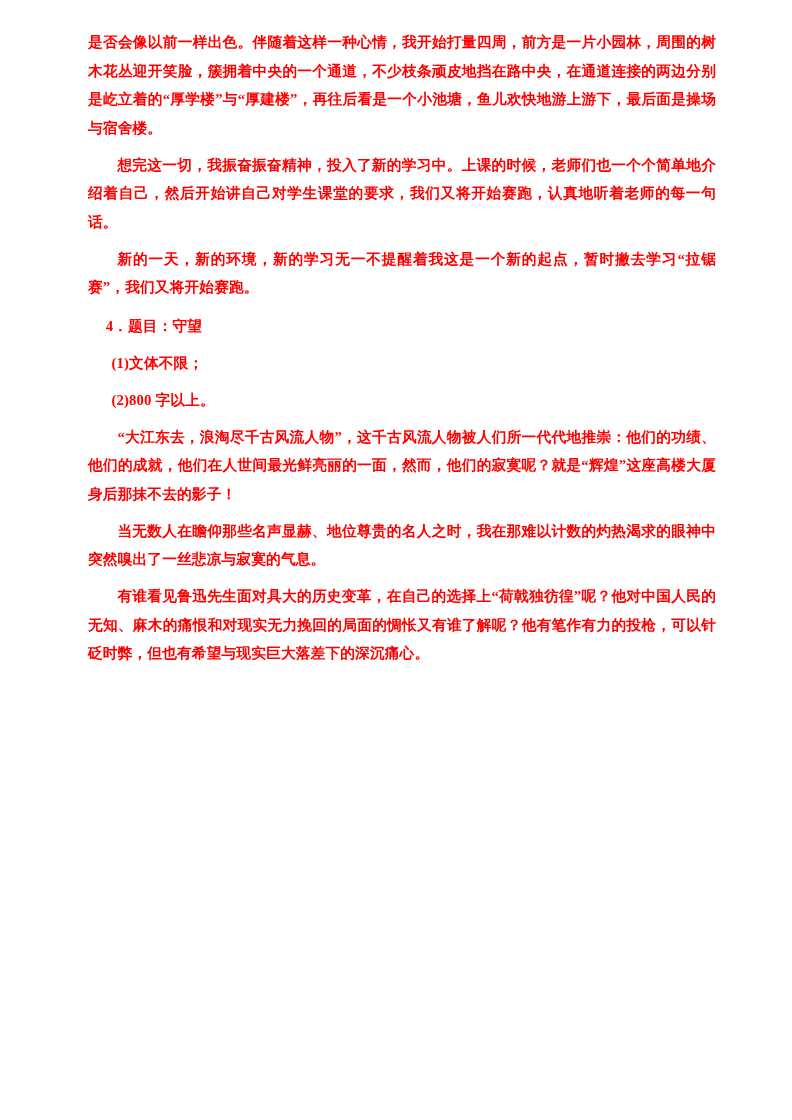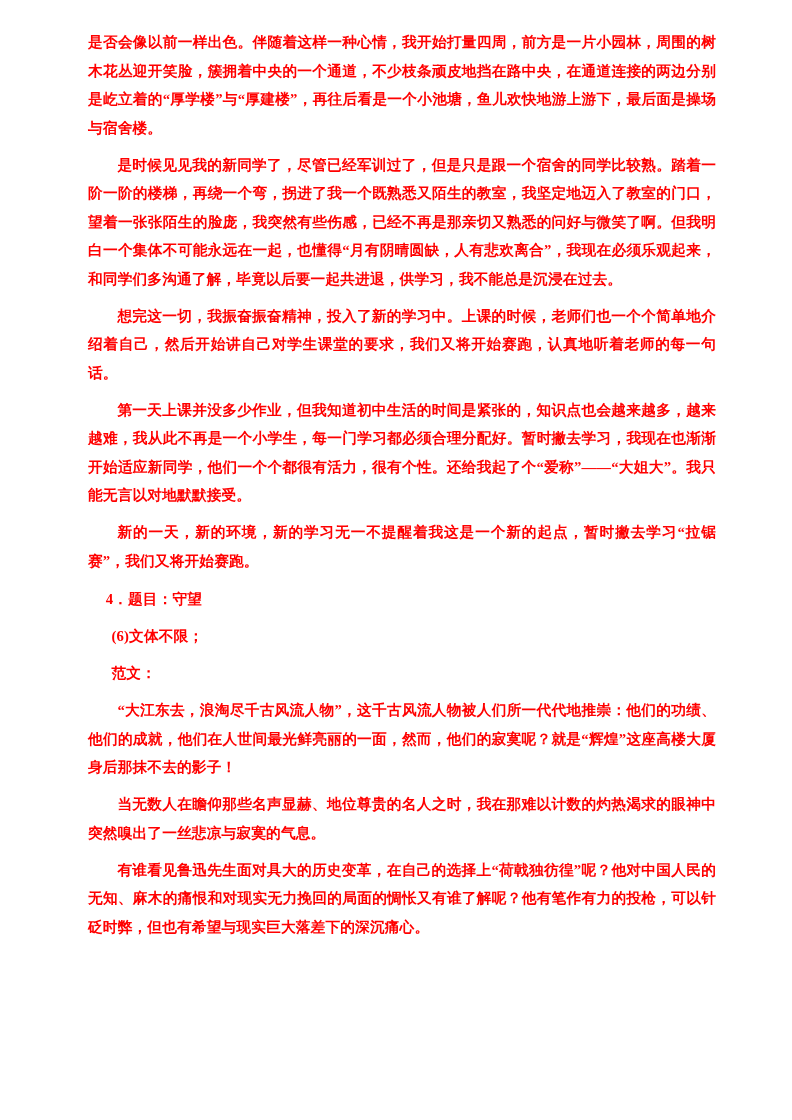--- a/index.html
+++ b/index.html
@@ -50,25 +50,23 @@
     text-indent: 1.6em;
   }
 </style>
 </head>
 <body>
 
 <div class="page">
   <div class="content">
 
     <p class="noindent">是否会像以前一样出色。伴随着这样一种心情，我开始打量四周，前方是一片小园林，周围的树木花丛迎开笑脸，簇拥着中央的一个通道，不少枝条顽皮地挡在路中央，在通道连接的两边分别是屹立着的“厚学楼”与“厚建楼”，再往后看是一个小池塘，鱼儿欢快地游上游下，最后面是操场与宿舍楼。</p>
-    <p class="indent">是时候见见我的新同学了，尽管已经军训过了，但是只是跟一个宿舍的同学比较熟。踏着一阶一阶的楼梯，再绕一个弯，拐进了我一个既熟悉又陌生的教室，我坚定地迈入了教室的门口，望着一张张陌生的脸庞，我突然有些伤感，已经不再是那亲切又熟悉的问好与微笑了啊。但我明白一个集体不可能永远在一起，也懂得“月有阴晴圆缺，人有悲欢离合”，我现在必须乐观起来，和同学们多沟通了解，毕竟以后要一起共进退，供学习，我不能总是沉浸在过去。</p>
     <p class="indent">想完这一切，我振奋振奋精神，投入了新的学习中。上课的时候，老师们也一个个简单地介绍着自己，然后开始讲自己对学生课堂的要求，我们又将开始赛跑，认真地听着老师的每一句话。</p>
-    <p class="indent">第一天上课并没多少作业，但我知道初中生活的时间是紧张的，知识点也会越来越多，越来越难，我从此不再是一个小学生，每一门学习都必须合理分配好。暂时撇去学习，我现在也渐渐开始适应新同学，他们一个个都很有活力，很有个性。还给我起了个“爱称”——“大姐大”。我只能无言以对地默默接受。</p>
     <p class="indent">新的一天，新的环境，新的学习无一不提醒着我这是一个新的起点，暂时撇去学习“拉锯赛”，我们又将开始赛跑。</p>
     <p class="q-title">4．题目：守望</p>
-    <p class="sub">(6)文体不限；</p>
-    <p class="sub">范文：</p>
+    <p class="sub">(1)文体不限；</p>
+    <p class="sub">(2)800 字以上。</p>
     <p class="indent">“大江东去，浪淘尽千古风流人物”，这千古风流人物被人们所一代代地推崇：他们的功绩、他们的成就，他们在人世间最光鲜亮丽的一面，然而，他们的寂寞呢？就是“辉煌”这座高楼大厦身后那抹不去的影子！</p>
     <p class="indent">当无数人在瞻仰那些名声显赫、地位尊贵的名人之时，我在那难以计数的灼热渴求的眼神中突然嗅出了一丝悲凉与寂寞的气息。</p>
     <p class="indent">有谁看见鲁迅先生面对具大的历史变革，在自己的选择上“荷戟独彷徨”呢？他对中国人民的无知、麻木的痛恨和对现实无力挽回的局面的惆怅又有谁了解呢？他有笔作有力的投枪，可以针砭时弊，但也有希望与现实巨大落差下的深沉痛心。</p>
 
   </div>
 </div>
 
 </body></html>

